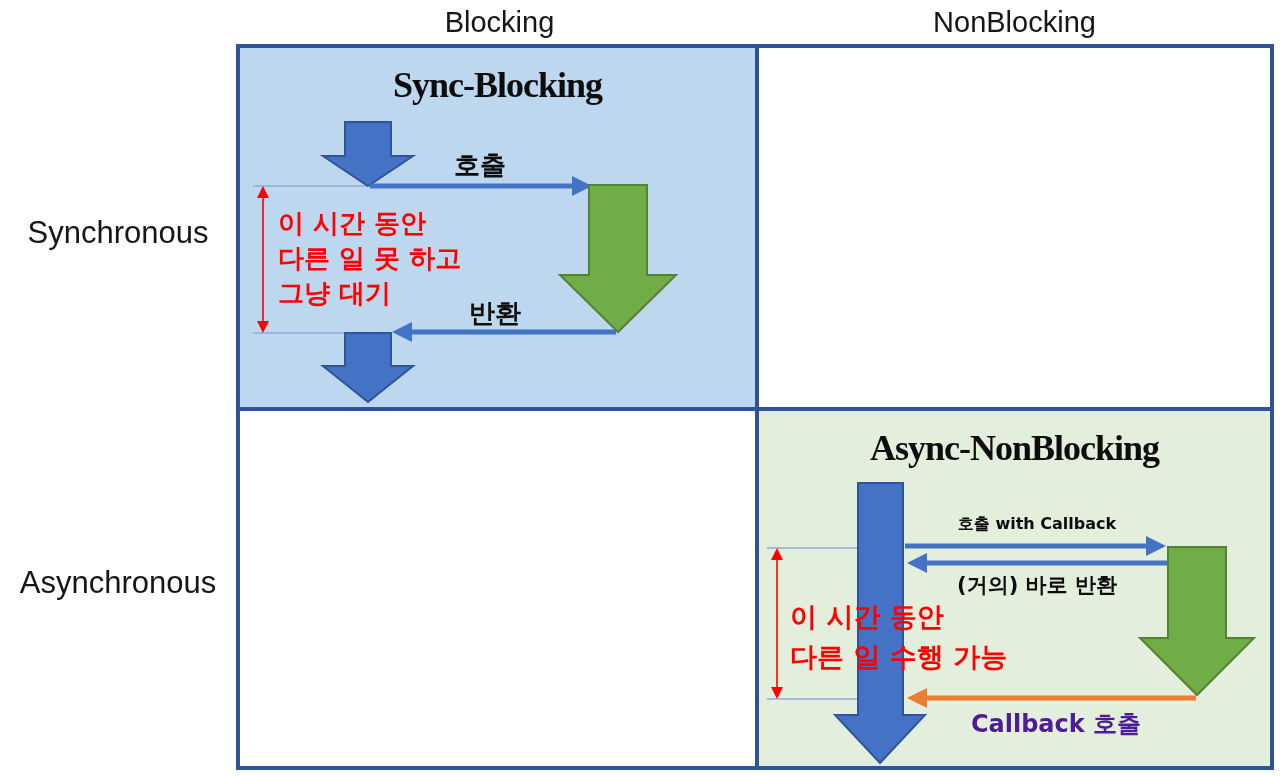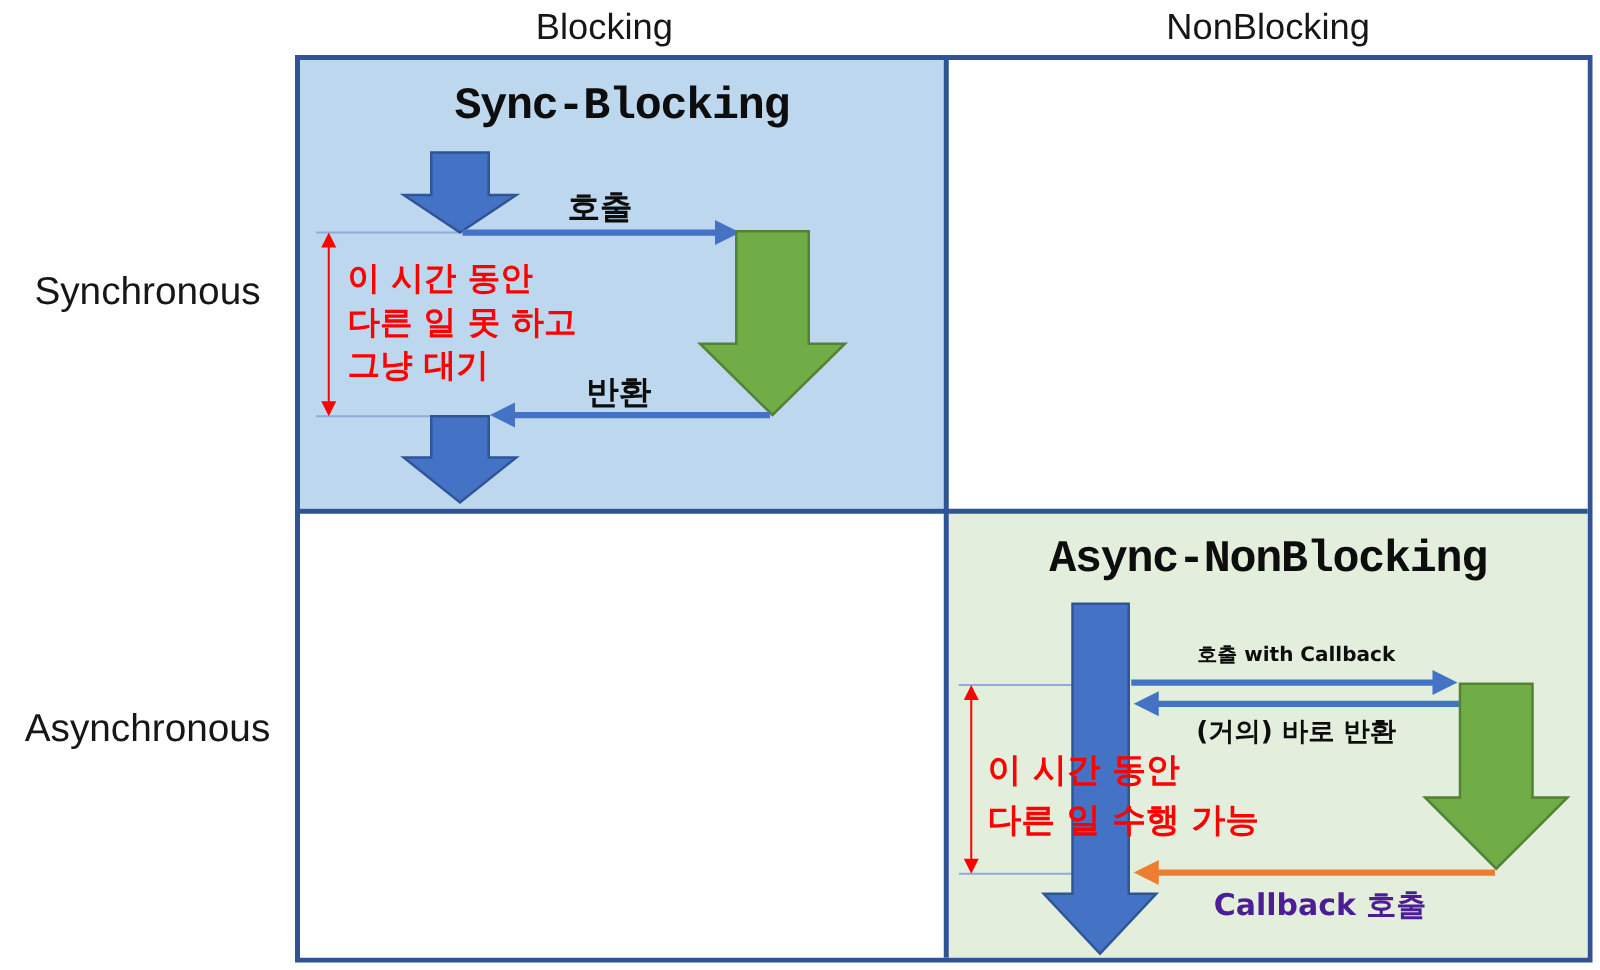--- a/index.html
+++ b/index.html
@@ -15,21 +15,21 @@
     --thin-blue:#8FAADC;
   }
   html,body{margin:0;padding:0;background:#fff;}
   body{width:1280px;height:776px;position:relative;overflow:hidden;
        font-family:"Liberation Sans",sans-serif;}
   .stage{position:absolute;inset:0;}
 
   .col-header{position:absolute;top:2px;height:40px;line-height:40px;
       text-align:center;font-size:29px;font-weight:400;color:#161616;
       letter-spacing:0px;font-stretch:condensed;}
-  .col-header.blocking{left:224px;width:519px;}
+  .col-header.blocking{left:240px;width:519px;}
   .col-header.nonblocking{left:755px;width:519px;}
 
   .row-header{position:absolute;left:0;width:236px;text-align:center;
       font-size:31px;font-weight:400;color:#161616;font-stretch:condensed;}
   .row-header.sync{top:215px;}
   .row-header.async{top:565px;}
 
   .grid{position:absolute;left:236px;top:44px;width:1038px;height:726px;
       border:4px solid var(--border-blue);box-sizing:border-box;background:#fff;}
   .divider-v{position:absolute;left:515px;top:0;width:4px;height:718px;
@@ -39,21 +39,21 @@
 
   .cell{position:absolute;overflow:visible;}
   .cell.tl{left:0;top:0;width:515px;height:359px;background:var(--cell-blue);}
   .cell.tr{left:519px;top:0;width:511px;height:359px;background:#fff;}
   .cell.bl{left:0;top:363px;width:515px;height:355px;background:#fff;}
   .cell.br{left:519px;top:363px;width:511px;height:355px;background:var(--cell-green);}
 
   .cell svg{position:absolute;left:0;top:0;overflow:visible;}
 
   .cell-title{position:absolute;left:0;top:16px;width:100%;text-align:center;
-      font-family:Liberation Mono, monospace;font-weight:700;font-size:36px;
+      font-family:Liberation Serif, serif;font-weight:700;font-size:36px;
       color:#0d0d0d;letter-spacing:-1px;}
   .arrow-label{position:absolute;text-align:center;
       font-family:"DejaVu Sans",sans-serif;font-weight:700;color:#0d0d0d;}
   .red-note{position:absolute;font-family:"DejaVu Sans",sans-serif;
       font-weight:700;color:var(--note-red);}
   .orange-label{color:#4c1d95;}
 </style>
 </head>
 <body>
 

